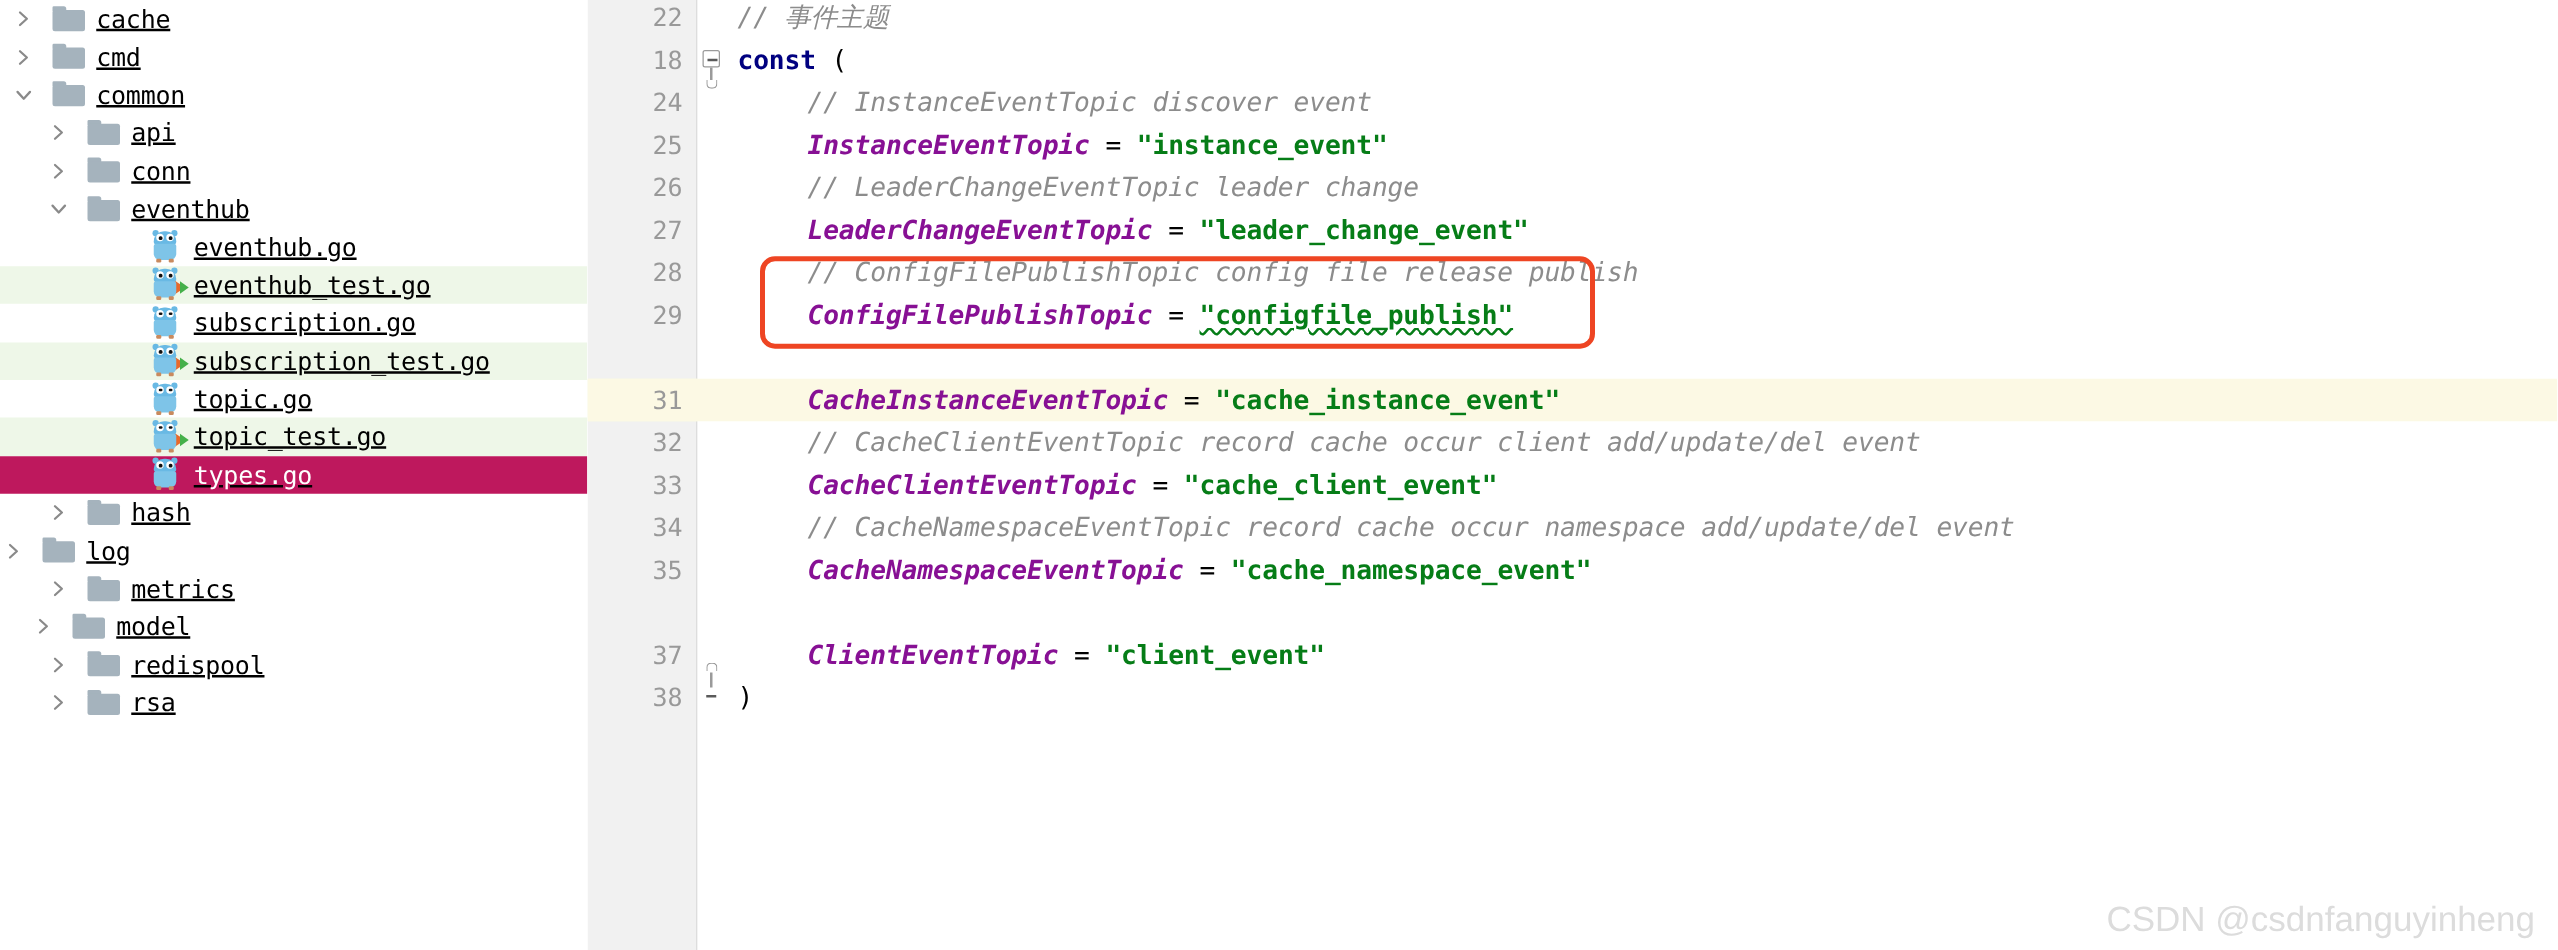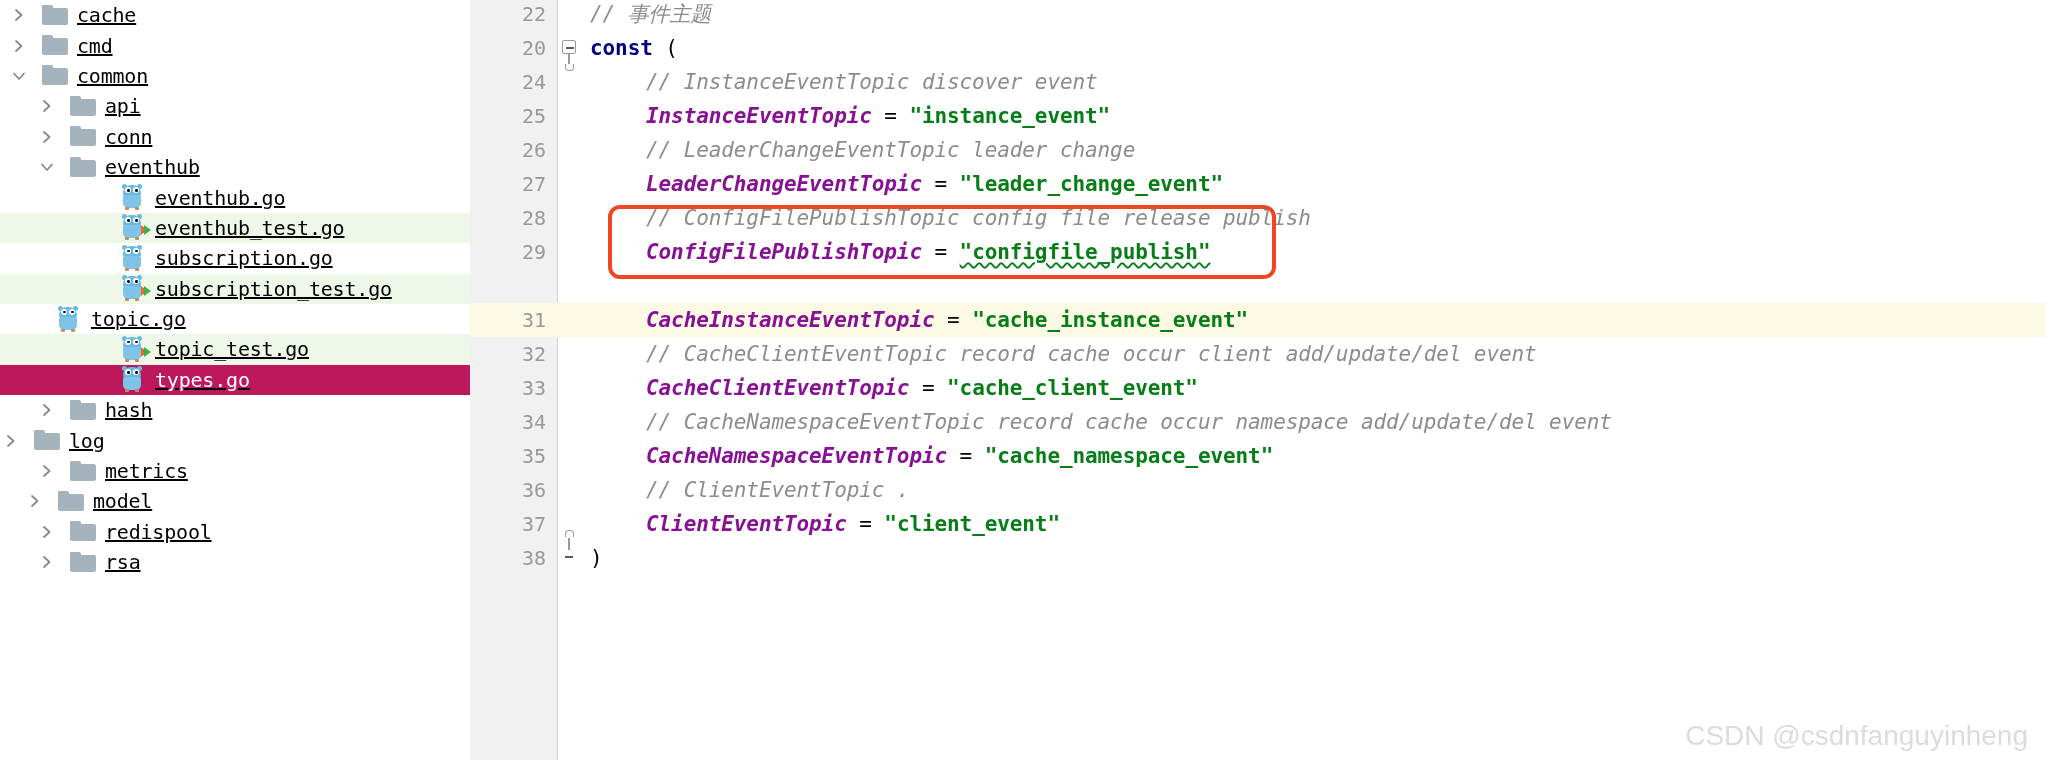--- a/index.html
+++ b/index.html
@@ -442,21 +442,21 @@
             <span class="eye-l"></span>
             <span class="eye-r"></span>
             <span class="pupil-l"></span>
             <span class="pupil-r"></span>
             <span class="torso"></span>
             <span class="foot-l"></span>
             <span class="foot-r"></span>
           </span>
           <span class="tree-label">subscription_test.go</span>
         </div>
-        <div class="tree-row" style="">
+        <div class="tree-row" style="padding-left: 64px;">
           <span class="arrow-spacer"></span>
           <span style="width:34px;display:inline-block"></span>
           <span class="go-icon">
             <span class="ear-l"></span>
             <span class="ear-r"></span>
             <span class="head"></span>
             <span class="eye-l"></span>
             <span class="eye-r"></span>
             <span class="pupil-l"></span>
             <span class="pupil-r"></span>
@@ -581,33 +581,32 @@
           <span class="tree-label">rsa</span>
         </div>
       </div>
   </div>
 
   <div class="editor">
     <div class="gutter"></div>
     <div class="fold-strip"></div>
     <div class="code-area" id="code">
         <div class="code-line" style="position: absolute; left: 0px; right: 0px; top: -3px; height: 34px;"><div class="ln">22</div><div class="code-text" style="left:120px"><span class="tok-comment">// 事件主题</span></div></div>
-        <div class="code-line" style="position: absolute; left: 0px; right: 0px; top: 31px; height: 34px;"><div class="ln">20</div><div class="fold-marker" style="top:9px"><div class="box"></div><div class="stem"></div><div class="tip"></div></div><div class="code-text" style="left:120px"><span class="tok-kw">const</span><span class="tok-plain"> </span><span class="tok-op">(</span></div></div>
+        <div class="code-line" style="position: absolute; left: 0px; right: 0px; top: 31px; height: 34px;"><div class="ln">18</div><div class="fold-marker" style="top:9px"><div class="box"></div><div class="stem"></div><div class="tip"></div></div><div class="code-text" style="left:120px"><span class="tok-kw">const</span><span class="tok-plain"> </span><span class="tok-op">(</span></div></div>
         <div class="code-line" style="position: absolute; left: 0px; right: 0px; top: 65px; height: 34px;"><div class="ln">24</div><div class="code-text" style="left:176px"><span class="tok-comment">// InstanceEventTopic discover event</span></div></div>
         <div class="code-line" style="position: absolute; left: 0px; right: 0px; top: 99px; height: 34px;"><div class="ln">25</div><div class="code-text" style="left:176px"><span class="tok-ident">InstanceEventTopic</span><span class="tok-plain"> </span><span class="tok-op">=</span><span class="tok-plain"> </span><span class="tok-str">"instance_event"</span></div></div>
         <div class="code-line" style="position: absolute; left: 0px; right: 0px; top: 133px; height: 34px;"><div class="ln">26</div><div class="code-text" style="left:176px"><span class="tok-comment">// LeaderChangeEventTopic leader change</span></div></div>
         <div class="code-line" style="position: absolute; left: 0px; right: 0px; top: 167px; height: 34px;"><div class="ln">27</div><div class="code-text" style="left:176px"><span class="tok-ident">LeaderChangeEventTopic</span><span class="tok-plain"> </span><span class="tok-op">=</span><span class="tok-plain"> </span><span class="tok-str">"leader_change_event"</span></div></div>
         <div class="code-line" style="position: absolute; left: 0px; right: 0px; top: 201px; height: 34px;"><div class="ln">28</div><div class="code-text" style="left:176px"><span class="tok-comment">// ConfigFilePublishTopic config file release publish</span></div></div>
         <div class="code-line" style="position: absolute; left: 0px; right: 0px; top: 235px; height: 34px;"><div class="ln">29</div><div class="code-text" style="left:176px"><span class="tok-ident">ConfigFilePublishTopic</span><span class="tok-plain"> </span><span class="tok-op">=</span><span class="tok-plain"> </span><span class="tok-str squiggle">"configfile_publish"</span></div></div>
         <div class="code-line" style="position: absolute; left: 0px; right: 0px; top: 303px; height: 34px;"><div class="caret-bg"></div><div class="gutter-caret"></div><div class="ln">31</div><div class="code-text" style="left:176px"><span class="tok-ident">CacheInstanceEventTopic</span><span class="tok-plain"> </span><span class="tok-op">=</span><span class="tok-plain"> </span><span class="tok-str">"cache_instance_event"</span></div></div>
         <div class="code-line" style="position: absolute; left: 0px; right: 0px; top: 337px; height: 34px;"><div class="ln">32</div><div class="code-text" style="left:176px"><span class="tok-comment">// CacheClientEventTopic record cache occur client add/update/del event</span></div></div>
         <div class="code-line" style="position: absolute; left: 0px; right: 0px; top: 371px; height: 34px;"><div class="ln">33</div><div class="code-text" style="left:176px"><span class="tok-ident">CacheClientEventTopic</span><span class="tok-plain"> </span><span class="tok-op">=</span><span class="tok-plain"> </span><span class="tok-str">"cache_client_event"</span></div></div>
         <div class="code-line" style="position: absolute; left: 0px; right: 0px; top: 405px; height: 34px;"><div class="ln">34</div><div class="code-text" style="left:176px"><span class="tok-comment">// CacheNamespaceEventTopic record cache occur namespace add/update/del event</span></div></div>
         <div class="code-line" style="position: absolute; left: 0px; right: 0px; top: 439px; height: 34px;"><div class="ln">35</div><div class="code-text" style="left:176px"><span class="tok-ident">CacheNamespaceEventTopic</span><span class="tok-plain"> </span><span class="tok-op">=</span><span class="tok-plain"> </span><span class="tok-str">"cache_namespace_event"</span></div></div>
-        <div class="code-line" style="position: absolute; left: 0px; right: 0px; top: 473px; height: 34px;"><div class="ln">36</div><div class="code-text" style="left:176px"><span class="tok-comment">// ClientEventTopic .</span></div></div>
         <div class="code-line" style="position: absolute; left: 0px; right: 0px; top: 507px; height: 34px;"><div class="ln">37</div><div class="code-text" style="left:176px"><span class="tok-ident">ClientEventTopic</span><span class="tok-plain"> </span><span class="tok-op">=</span><span class="tok-plain"> </span><span class="tok-str">"client_event"</span></div></div>
         <div class="code-line" style="position: absolute; left: 0px; right: 0px; top: 541px; height: 34px;"><div class="ln">38</div><div class="fold-marker end" style="top:9px"><div class="box" style="border:none;background:transparent"></div><div class="stem"></div><div class="tip"></div></div><div class="code-text" style="left:120px"><span class="tok-op">)</span></div></div>
       </div>
     <div class="annotation-box" id="annobox" style="left: 138px; top: 205px; height: 74px; width: 668px; border-color: rgb(238, 69, 35);"></div>
     <div class="watermark">CSDN @csdnfanguyinheng</div>
   </div>
 
 </div>
 
 </body></html>

